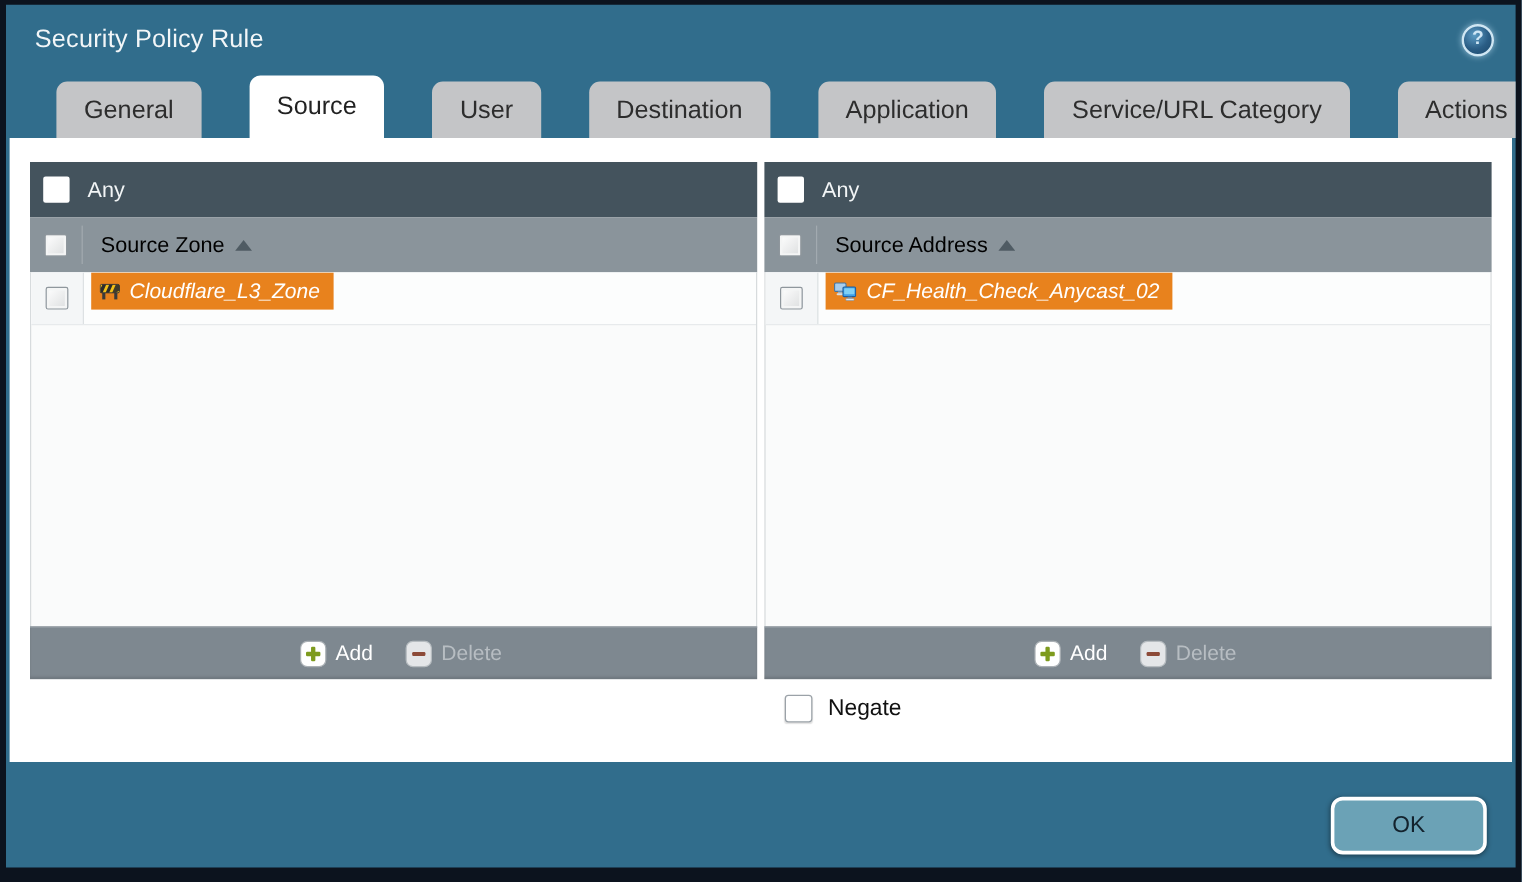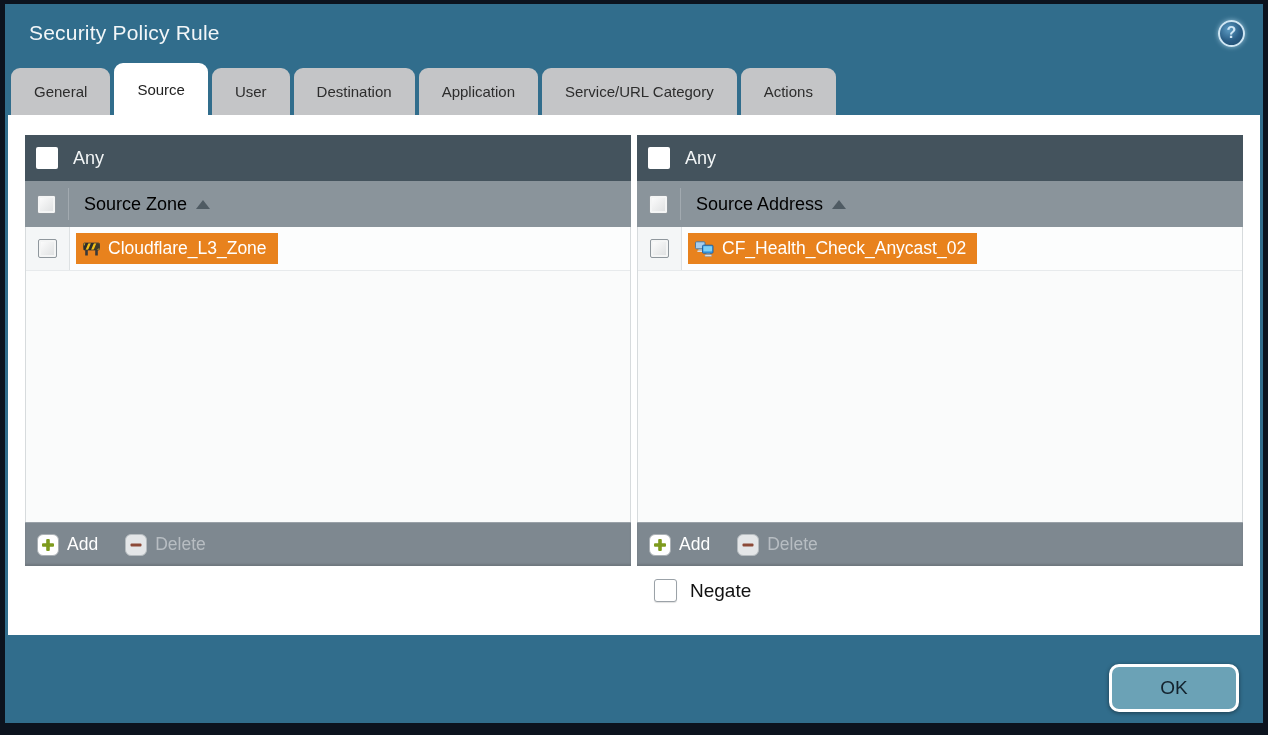--- a/index.html
+++ b/index.html
@@ -26,23 +26,23 @@
     color:#cfe6f5; font-size:16px; font-weight:bold;
     display:flex; align-items:center; justify-content:center;
     cursor:pointer;
   }
 
   
   .tabs { height:53px; display:flex; align-items:flex-end; padding-left:6px; position:relative; z-index:2; }
   .tab {
     height:47px; margin-right:4px; padding:0 23px;
     background:#c4c5c7; color:#2d2d2d;
-    font-size:15px; display:flex; align-items:center;
+    font-size:21px; display:flex; align-items:center;
     border-radius:9px 9px 0 0;
-    cursor:pointer; white-space:nowrap;
+    cursor:pointer; white-space:nowrap;margin-left:36px;
   }
   .tab.active { background:#ffffff; height:52px; color:#222; }
 
   
   .content {
     position:relative; z-index:1;
     margin:0 3px; height:520px; background:#ffffff;
     padding:20px 17px 0 17px;
   }
   .panels { display:flex; gap:6px; }
@@ -72,38 +72,38 @@
     cursor:pointer;
   }
   .col-title { color:#000000; font-size:18px; margin-left:15px; cursor:pointer; }
   .sort-asc-icon {
     width:0; height:0; margin-left:9px; cursor:pointer;
     border-left:7px solid transparent; border-right:7px solid transparent;
     border-bottom:9px solid #4f5b63;
   }
 
   .rows-area { flex:1 1 auto; background:#fafbfb; border-left:1px solid #d7dbdd; border-right:1px solid #d7dbdd; overflow:hidden; }
-  .row { height:44px; display:flex; align-items:center; border-bottom:1px solid #e7eaec; }
+  .row { height:44px; display:flex; border-bottom:1px solid #e7eaec;font-style:italic; }
   .row:nth-child(odd)  { background:#fcfdfd; }
   .row:nth-child(even) { background:#edf1f3; }
   .row .cb-cell {
     width:44px; height:100%; display:flex; justify-content:center; align-items:center;
     border-right:1px solid #dde1e3; background:#f4f6f7;
   }
   .chip {
     margin-left:6px; height:31px; background:#e8821d; color:#ffffff;
     display:inline-flex; align-items:center; padding:0 11px 0 7px; gap:8px;
     font-size:17.5px; cursor:pointer; white-space:nowrap;
   }
   .chip svg { flex:0 0 auto; display:block; }
 
   .panel-footer {
     height:44px; background:#7e8890; flex:0 0 auto;
     display:flex; align-items:center; padding-left:12px;
-    border-top:1px solid #99a1a8; box-shadow:inset 0 -2px 2px rgba(0,0,0,.12);
+    border-top:1px solid #99a1a8; box-shadow:inset 0 -2px 2px rgba(0,0,0,.12);justify-content:center;
   }
   .ftr-btn { display:flex; align-items:center; gap:8px; cursor:pointer; }
   .ftr-btn .label { font-size:17.5px; color:#ffffff; }
   .ftr-btn.disabled { cursor:default; }
   .ftr-btn.disabled .label { color:#b7bdc2; }
   .icon-sq {
     width:22px; height:22px; border-radius:6px; background:#ffffff;
     border:1px solid #aab0b5; display:flex; align-items:center; justify-content:center;
   }
   .icon-sq.dim { background:#e4e6e8; border-color:#b6bcc0; }

